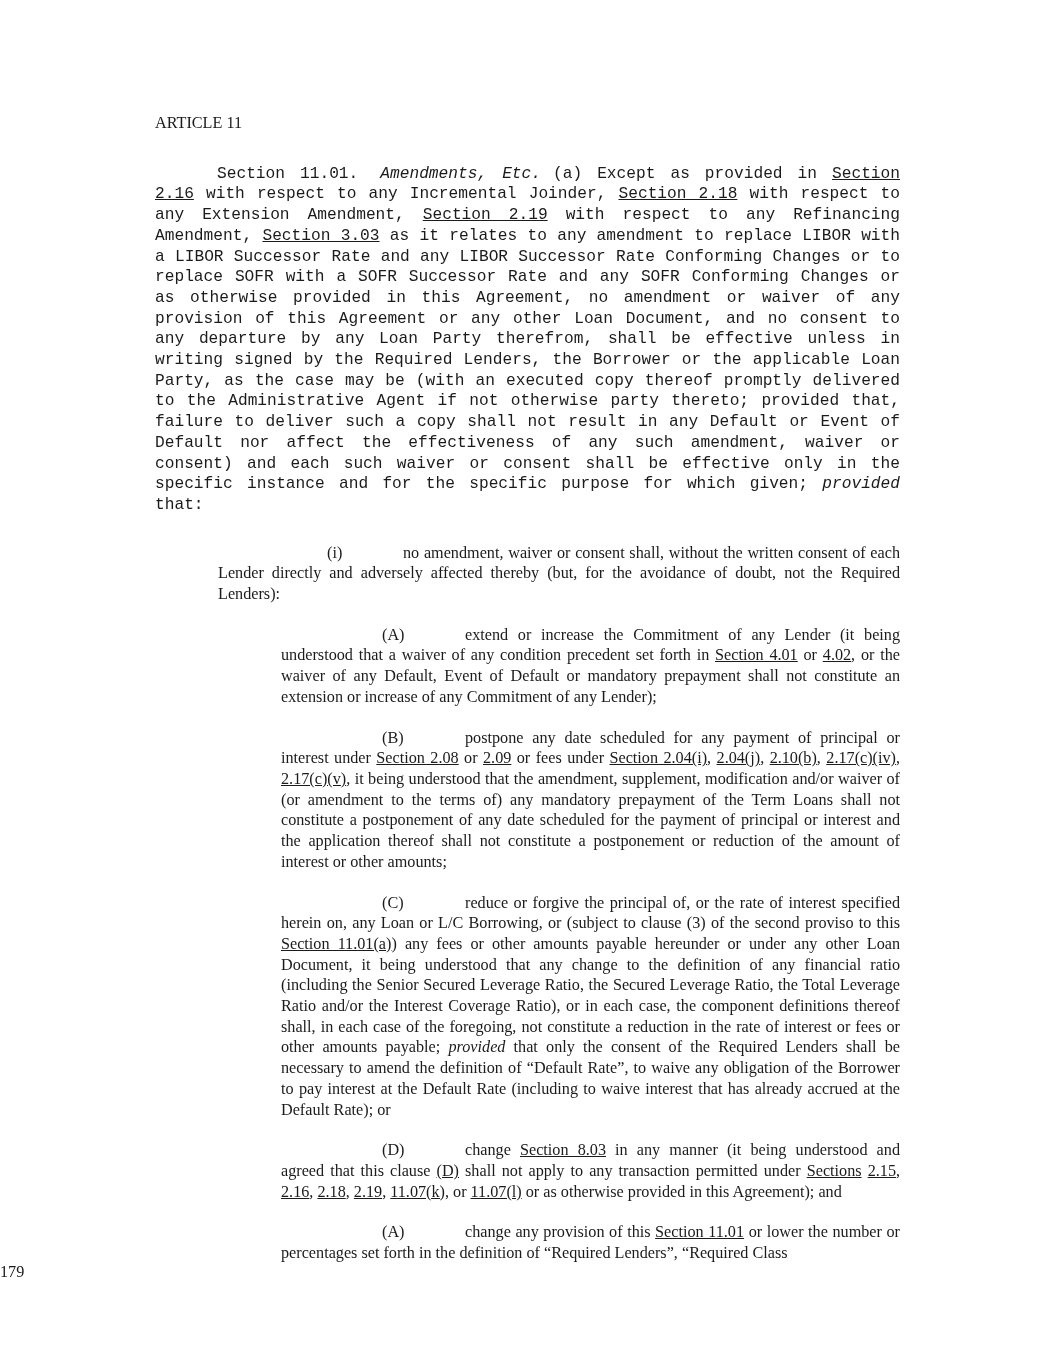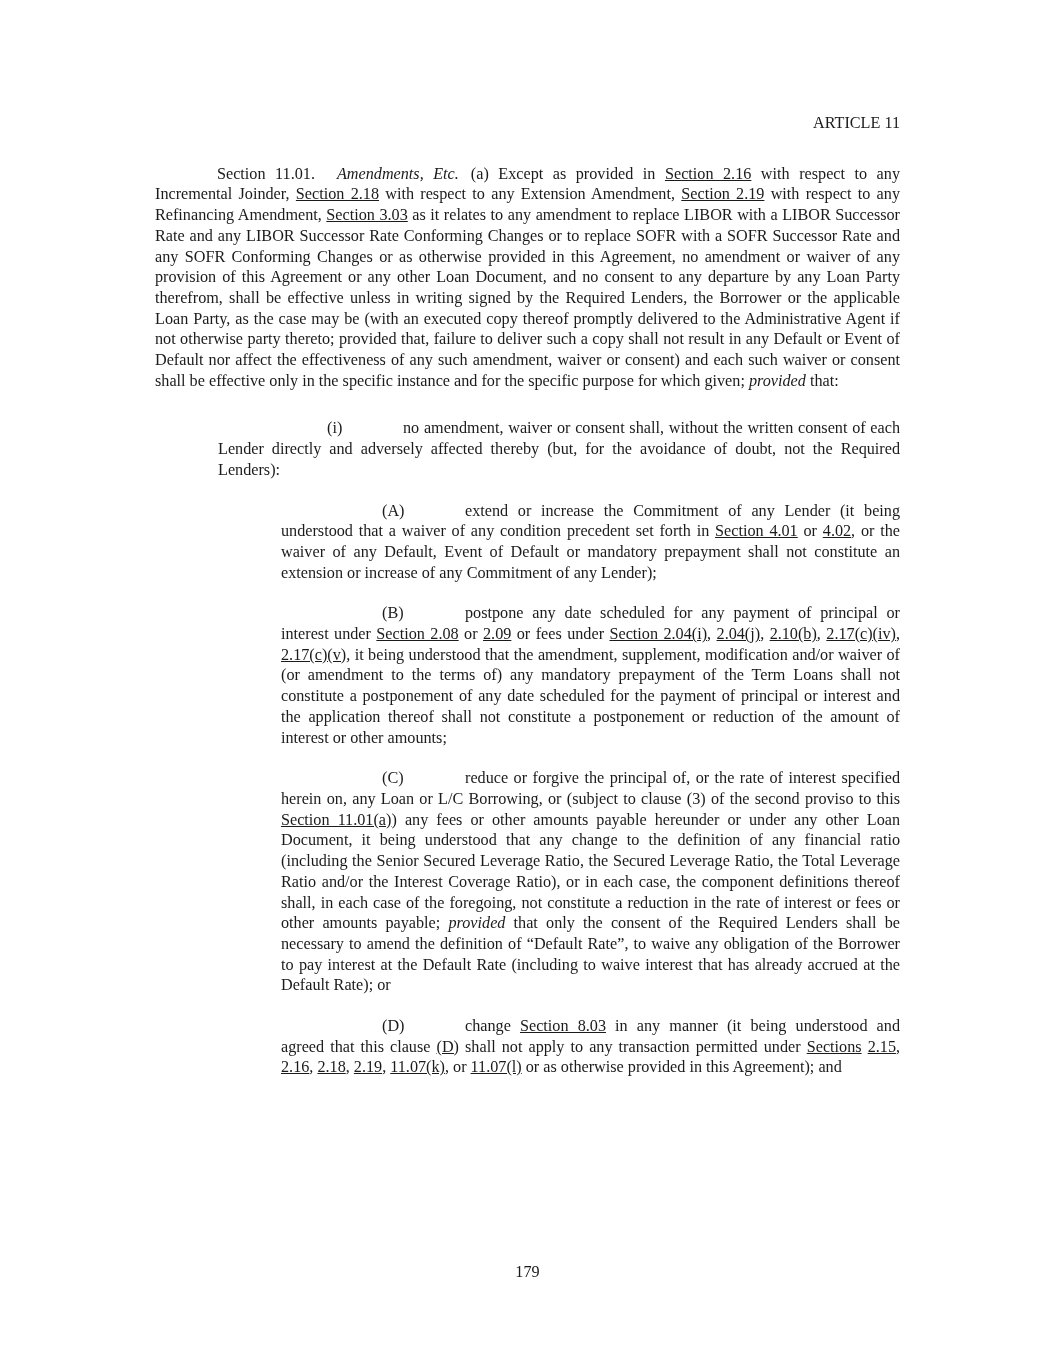--- a/index.html
+++ b/index.html
@@ -11,56 +11,57 @@
     color: #1b1b1b;
     font-family: "Liberation Serif", "DejaVu Serif", serif;
     font-size: 16.2px;
     line-height: 20.7px;
     overflow: hidden;
   }
   .doc {
     padding: 113px 155px 0 155px; 
   }
   .heading {
-    text-align: right;
+    text-align: left;
     margin-bottom: 30px;
   }
   .heading div { white-space: nowrap; }
   .para {
     text-align: justify;
     margin: 0 0 20px 0;
   }
-  .main { text-indent: 62px; }
+  .main { text-indent: 62px; font-family: Liberation Mono, monospace; }
   .l1 { margin-left: 63px;  text-indent: 109px; margin-top: 27px; }
   .l2 { margin-left: 126px; text-indent: 101px; }
   .enum-box { display: inline-block; text-indent: 0; vertical-align: baseline; }
   .l1 .enum-box { width: 76px; }
   .l2 .enum-box { width: 83px; }
   .sp { display: inline-block; text-indent: 0; }
   .u { text-decoration: underline; }
   .i { font-style: italic; }
   .footer {
     position: absolute;
     top: 1262px;
     left: 0;
     width: 100%;
-    text-align: center;
+    text-align: left;
   }
 </style>
 </head>
 <body>
 
 <div class="page">
   <div class="doc">
     <div class="heading">
       <div>ARTICLE 11</div>
     </div>
     <div>
         <div class="para main"><span>Section 11.01.</span><span class="sp" style="width: 22px;"></span><span class="i">Amendments, Etc.</span><span class="sp" style="width: 12px;"></span><span>(a) Except as provided in </span><span class="u">Section 2.16</span><span> with respect to any Incremental Joinder, </span><span class="u">Section 2.18</span><span> with respect to any Extension Amendment, </span><span class="u">Section 2.19</span><span> with respect to any Refinancing Amendment, </span><span class="u">Section 3.03</span><span> as it relates to any amendment to replace LIBOR with a LIBOR Successor Rate and any LIBOR Successor Rate Conforming Changes or to replace SOFR with a SOFR Successor Rate and any SOFR Conforming Changes or as otherwise provided in this Agreement, no amendment or waiver of any provision of this Agreement or any other Loan Document, and no consent to any departure by any Loan Party therefrom, shall be effective unless in writing signed by the Required Lenders, the Borrower or the applicable Loan Party, as the case may be (with an executed copy thereof promptly delivered to the Administrative Agent if not otherwise party thereto; provided that, failure to deliver such a copy shall not result in any Default or Event of Default nor affect the effectiveness of any such amendment, waiver or consent) and each such waiver or consent shall be effective only in the specific instance and for the specific purpose for which given; </span><span class="i">provided</span><span> that:</span></div>
         <div class="para l1"><span class="enum-box">(i)</span><span>no amendment, waiver or consent shall, without the written consent of each Lender directly and adversely affected thereby (but, for the avoidance of doubt, not the Required Lenders):</span></div>
         <div class="para l2"><span class="enum-box">(A)</span><span>extend or increase the Commitment of any Lender (it being understood that a waiver of any condition precedent set forth in </span><span class="u">Section 4.01</span><span> or </span><span class="u">4.02</span><span>, or the waiver of any Default, Event of Default or mandatory prepayment shall not constitute an extension or increase of any Commitment of any Lender);</span></div>
         <div class="para l2"><span class="enum-box">(B)</span><span>postpone any date scheduled for any payment of principal or interest under </span><span class="u">Section 2.08</span><span> or </span><span class="u">2.09</span><span> or fees under </span><span class="u">Section 2.04(i)</span><span>, </span><span class="u">2.04(j)</span><span>, </span><span class="u">2.10(b)</span><span>, </span><span class="u">2.17(c)(iv)</span><span>, </span><span class="u">2.17(c)(v)</span><span>, it being understood that the amendment, supplement, modification and/or waiver of (or amendment to the terms of) any mandatory prepayment of the Term Loans shall not constitute a postponement of any date scheduled for the payment of principal or interest and the application thereof shall not constitute a postponement or reduction of the amount of interest or other amounts;</span></div>
         <div class="para l2"><span class="enum-box">(C)</span><span>reduce or forgive the principal of, or the rate of interest specified herein on, any Loan or L/C Borrowing, or (subject to clause (3) of the second proviso to this </span><span class="u">Section 11.01(a)</span><span>) any fees or other amounts payable hereunder or under any other Loan Document, it being understood that any change to the definition of any financial ratio (including the Senior Secured Leverage Ratio, the Secured Leverage Ratio, the Total Leverage Ratio and/or the Interest Coverage Ratio), or in each case, the component definitions thereof shall, in each case of the foregoing, not constitute a reduction in the rate of interest or fees or other amounts payable; </span><span class="i">provided</span><span> that only the consent of the Required Lenders shall be necessary to amend the definition of “Default Rate”, to waive any obligation of the Borrower to pay interest at the Default Rate (including to waive interest that has already accrued at the Default Rate); or</span></div>
         <div class="para l2"><span class="enum-box">(D)</span><span>change </span><span class="u">Section 8.03</span><span> in any manner (it being understood and agreed that this clause </span><span class="u">(D)</span><span> shall not apply to any transaction permitted under </span><span class="u">Sections</span><span> </span><span class="u">2.15</span><span>, </span><span class="u">2.16</span><span>, </span><span class="u">2.18</span><span>, </span><span class="u">2.19</span><span>, </span><span class="u">11.07(k)</span><span>, or </span><span class="u">11.07(l)</span><span> or as otherwise provided in this Agreement); and</span></div>
+        <div class="para l2"><span class="enum-box">(A)</span><span>change any provision of this </span><span class="u">Section 11.01</span><span> or lower the number or percentages set forth in the definition of “Required Lenders”, “Required Class</span></div>
       </div>
   </div>
   <div class="footer">179</div>
 </div>
 
 </body></html>

